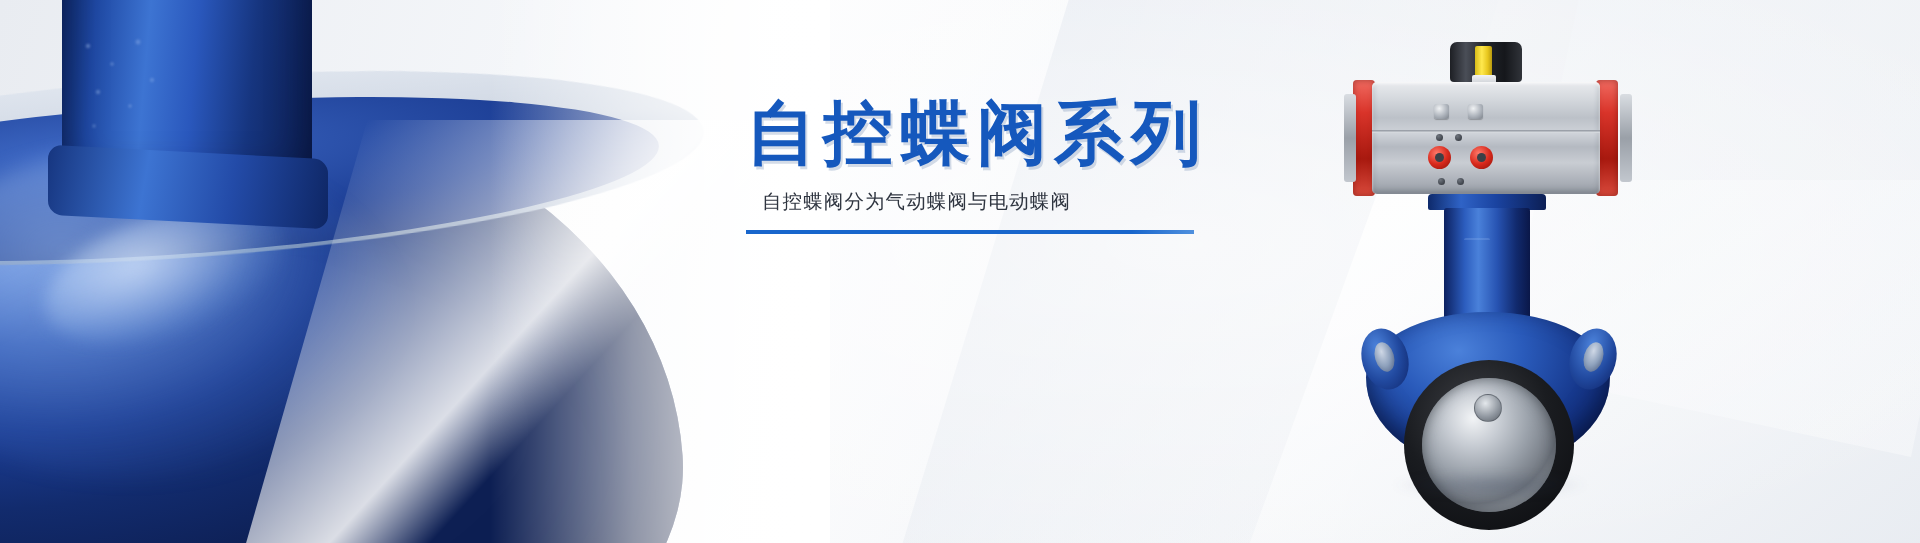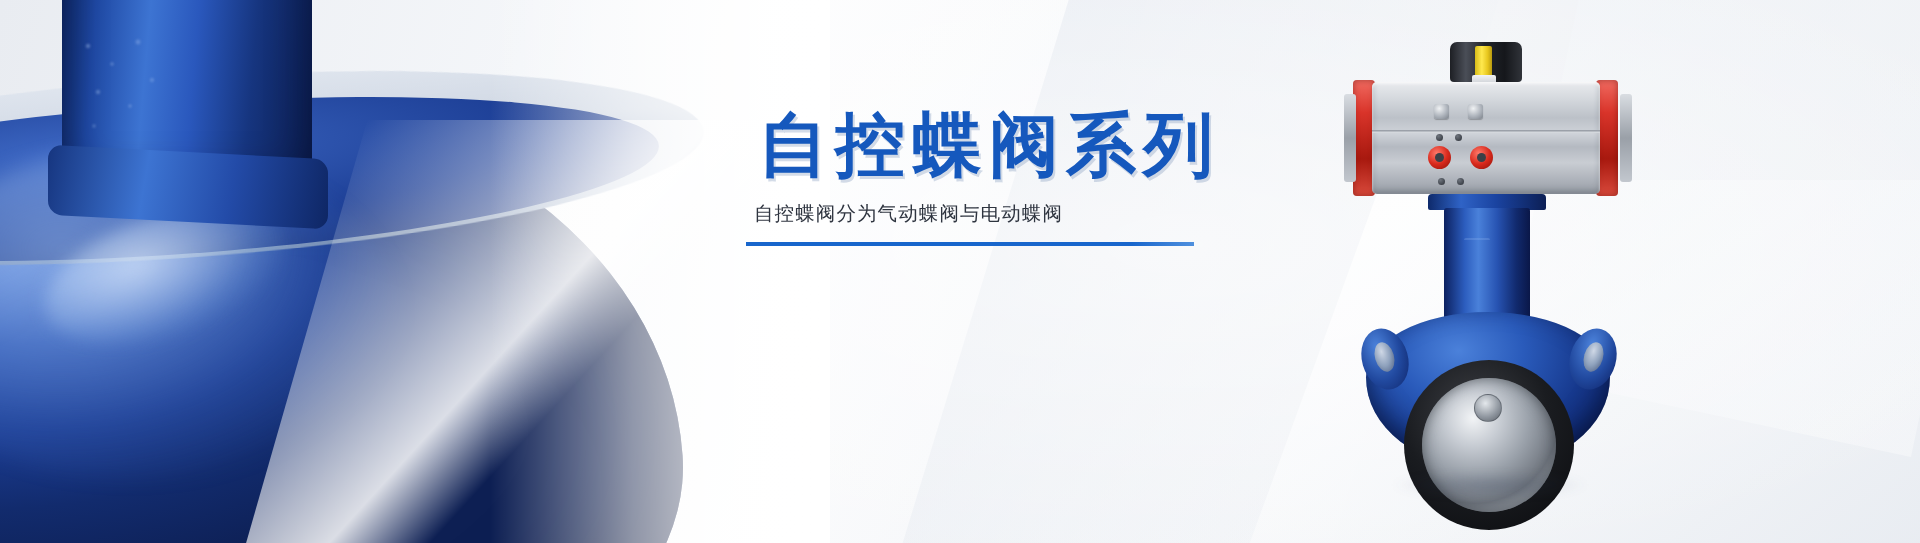--- a/index.html
+++ b/index.html
@@ -122,26 +122,26 @@
   .hero-streak{
     position:absolute;left:300px;top:120px;width:430px;height:470px;
     background:linear-gradient(122deg,rgba(255,255,255,0) 0%,rgba(255,255,255,.85) 48%,rgba(255,255,255,0) 62%);
     transform:skewX(-16deg);
   }
 
   
   .copy{position:absolute;left:746px;top:96px;width:560px;}
   .title{
     font-size:70px;font-weight:bold;letter-spacing:7px;line-height:1.08;
-    color:#1558bd;margin:12px;
+    color:#1558bd;margin:0;
     text-shadow:2px 3px 0 rgba(120,145,185,.32);
     white-space:nowrap;
   }
   .subtitle{
-    margin:16px 0 0 8px;font-size:19.5px;color:#2f3540;letter-spacing:1.1px;
+    margin:16px 0 0 16px;font-size:19.5px;color:#2f3540;letter-spacing:1.1px;
     white-space:nowrap;
   }
   .rule{
     margin-top:15px;width:448px;height:4px;
     background:linear-gradient(90deg,#1866cc 0%,#1866cc 86%,#4f90de 100%);
   }
   .body-copy{
     margin:18px 0 0 0;width:452px;
     font-size:18.6px;line-height:31px;color:#2a4f8f;letter-spacing:.4px;
     text-align:justify;

